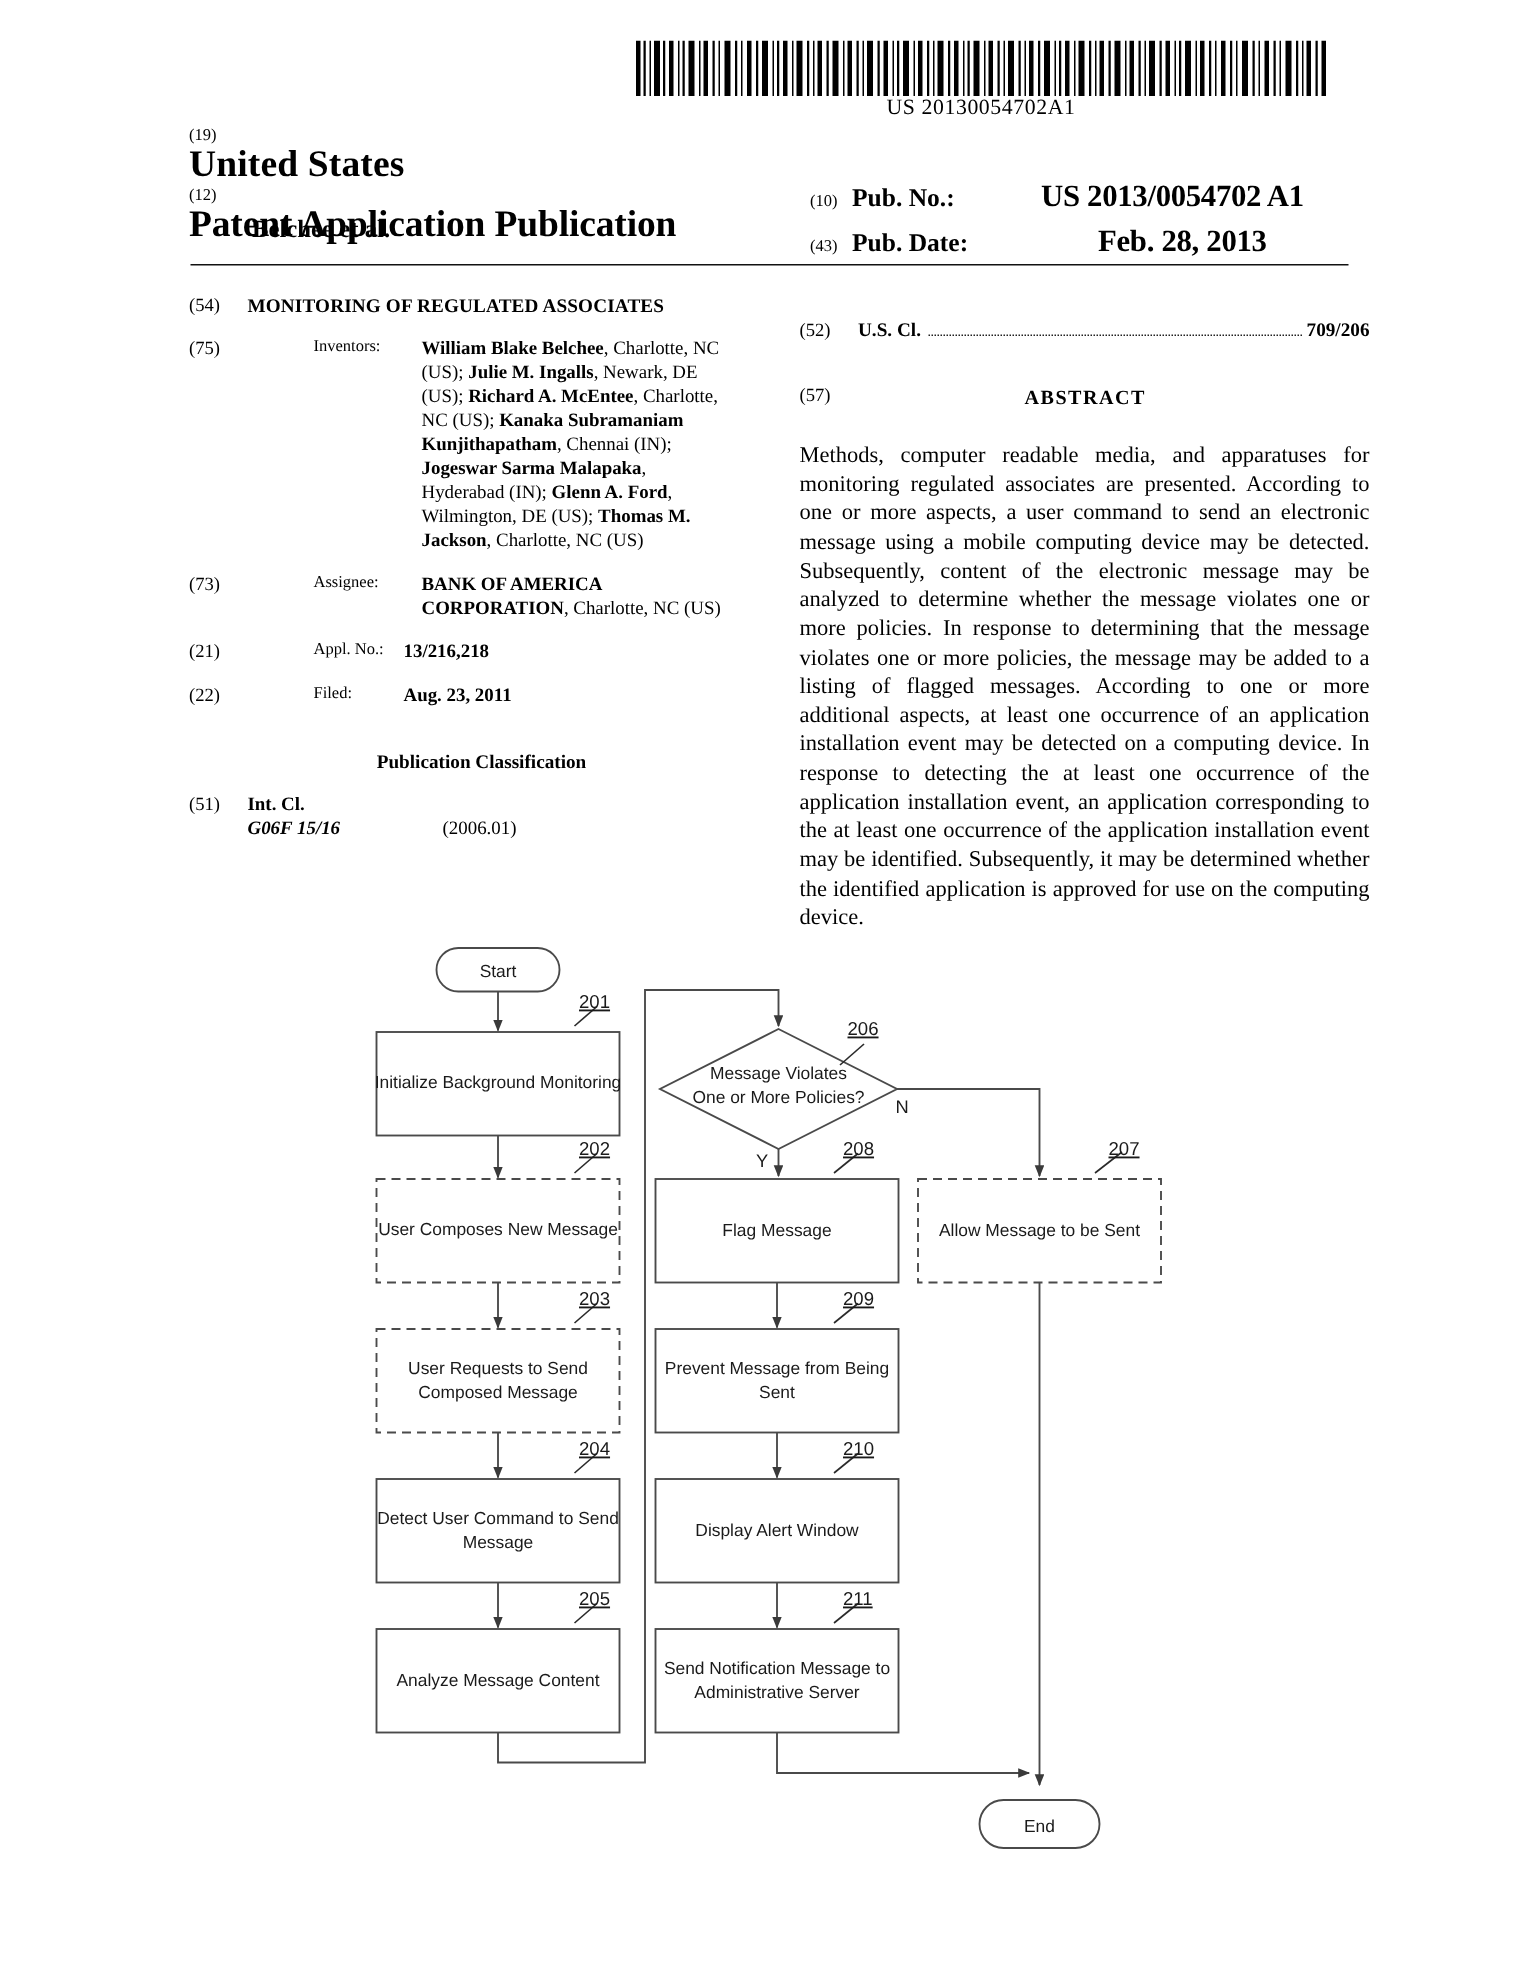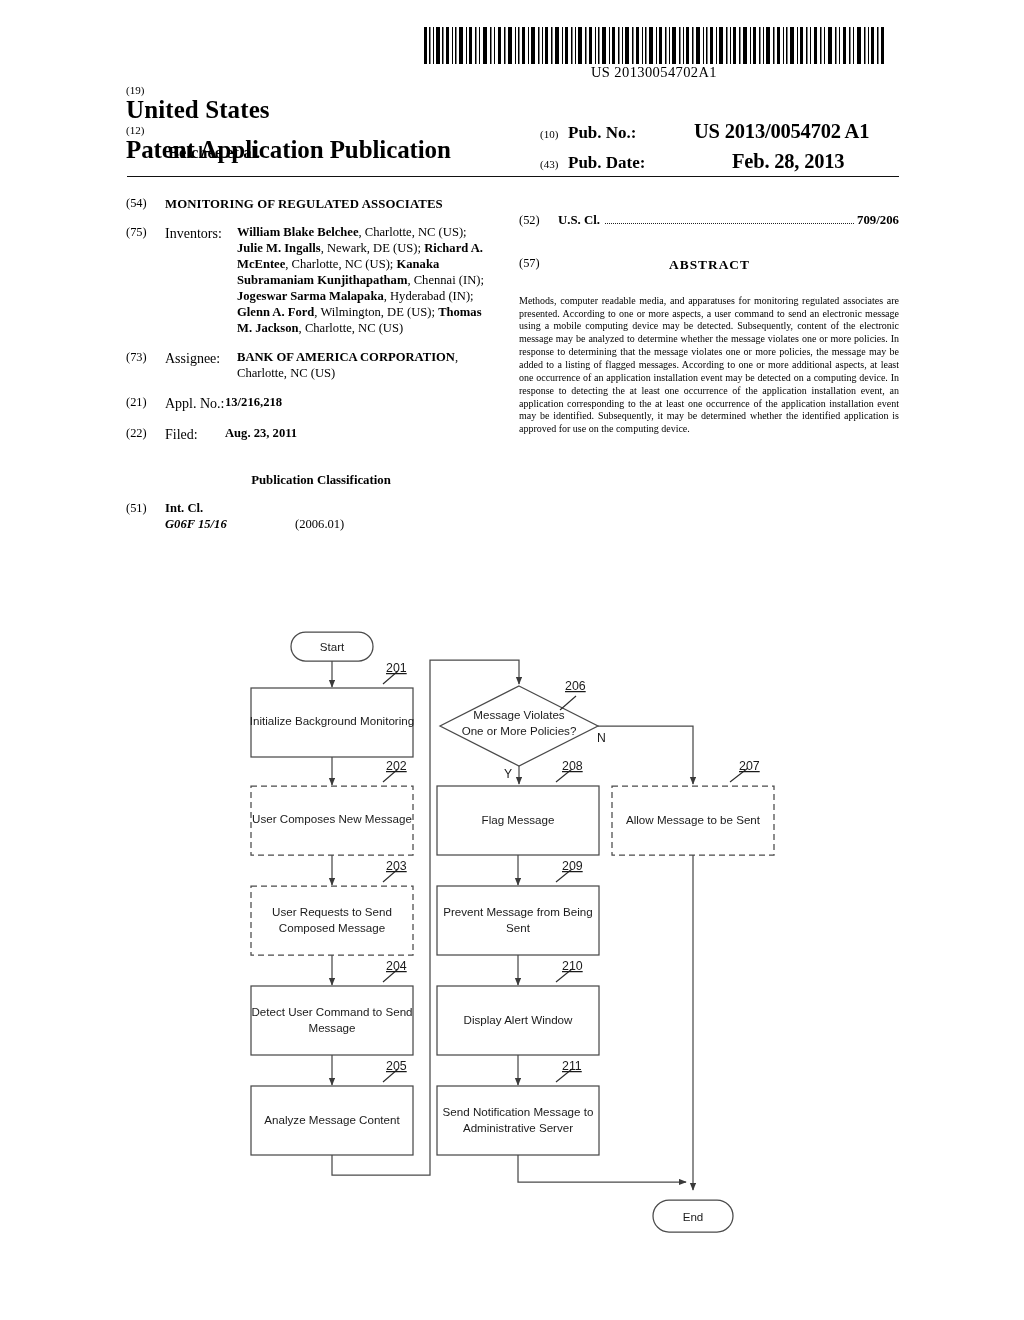--- a/index.html
+++ b/index.html
@@ -120,38 +120,39 @@
   #col-left {
     position: absolute;
     left: 126px;
     top: 196px;
     width: 360px;
     font-size: 12.6px;
     line-height: 1.27;
   }
   #col-right {
     position: absolute;
-    left: 519px;
+    left: 533px;
     top: 196px;
     width: 380px;
     font-size: 12.6px;
     line-height: 1.27;
   }
 
   .field {
     display: flex;
     margin-bottom: 13px;
   }
   .f-code {
     flex: 0 0 39px;
     font-size: 12.4px;
   }
   .f-label {
     flex: 0 0 72px;
-    font-size: 14px;
+    font-size: 11px;
+    margin-left: 44px;
   }
   .f-label.narrow { flex: 0 0 60px; }
   .f-body {
     flex: 1 1 auto;
   }
   .f-body.b { font-weight: bold; }
   b, .bold { font-weight: bold; }
 
   .title-field .f-body {
     font-weight: bold;
@@ -201,21 +202,21 @@
   #abstract-title {
     flex: 1 1 auto;
     text-align: center;
     font-weight: bold;
     font-size: 13.4px;
     letter-spacing: 1px;
     padding-right: 38px;
   }
   #abstract-text {
     text-align: justify;
-    font-size: 10px;
+    font-size: 15px;
     line-height: 1.285;
     hyphens: manual;
   }
 
   
   #flow {
     position: absolute;
     left: 0;
     top: 0;
     width: 1024px;

